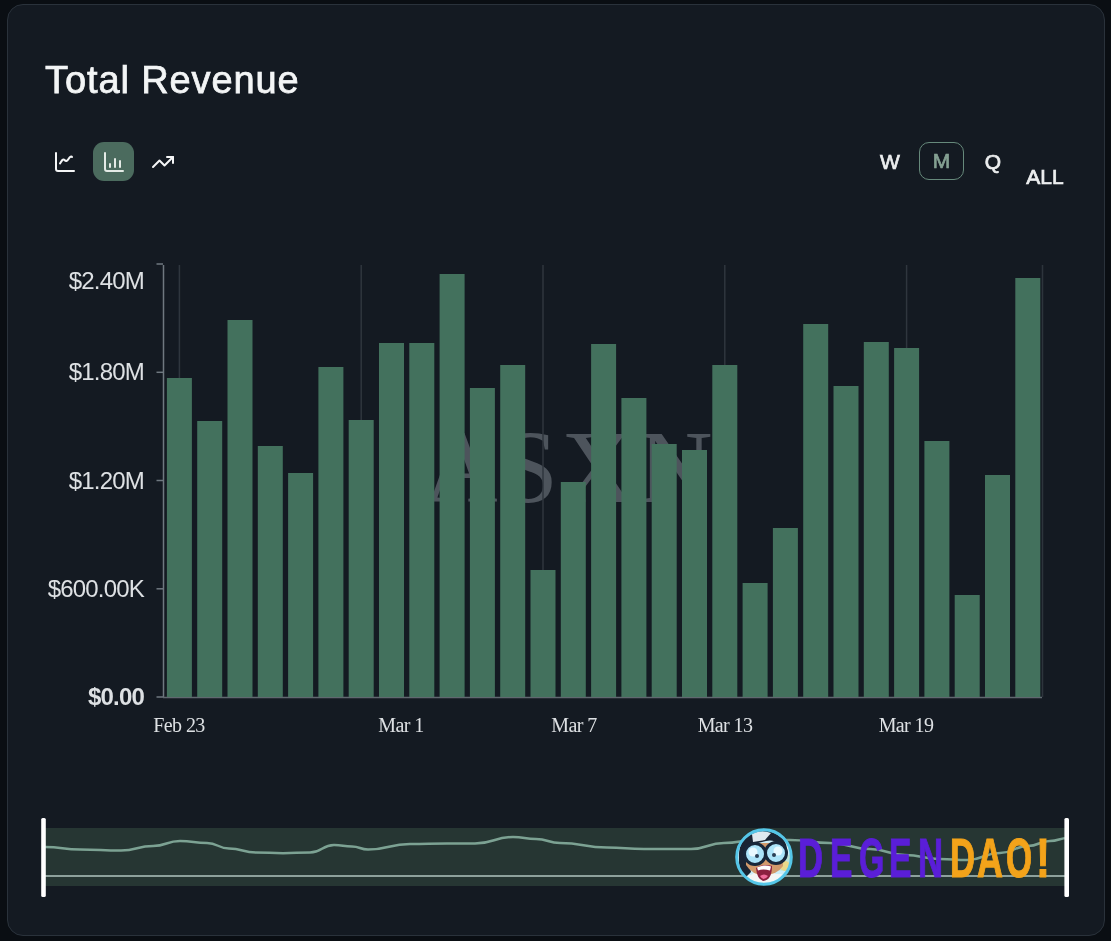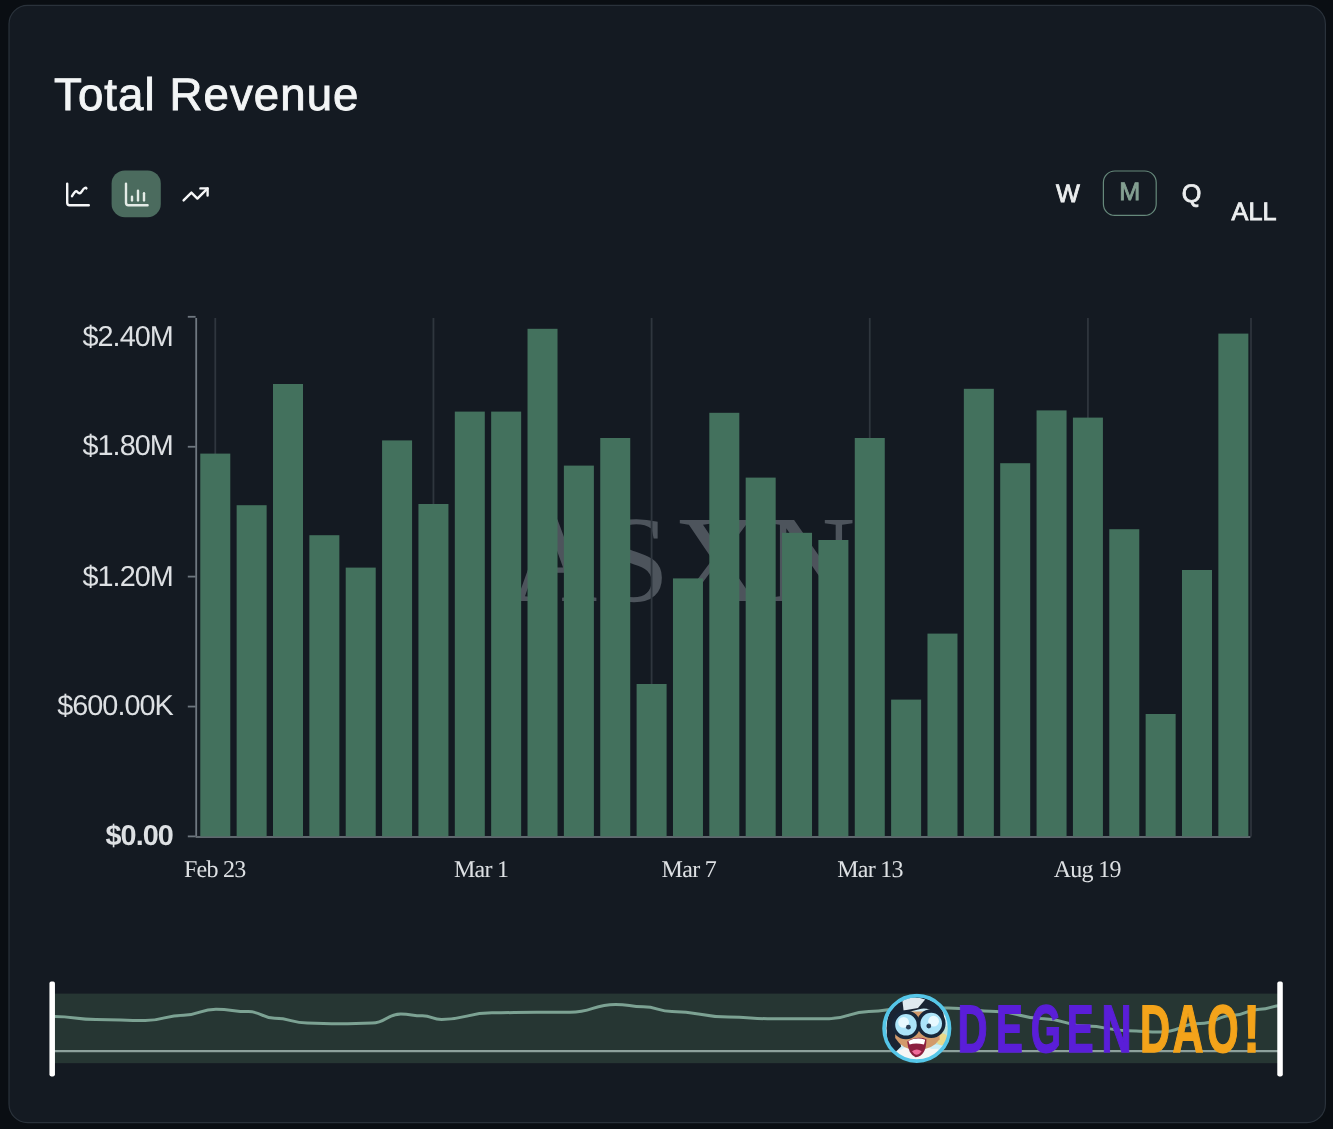--- a/index.html
+++ b/index.html
@@ -100,21 +100,21 @@
 <div class="ylab" style="top:281px;">$2.40M</div>
 <div class="ylab" style="top:372px;">$1.80M</div>
 <div class="ylab" style="top:481px;">$1.20M</div>
 <div class="ylab" style="top:589px;">$600.00K</div>
 <div class="ylab" style="top:697px;font-weight:bold;">$0.00</div>
 
 <div class="xlab" style="left:179px;">Feb 23</div>
 <div class="xlab" style="left:359px;margin-left:42px;">Mar 1</div>
 <div class="xlab" style="left:543px;margin-left:31px;">Mar 7</div>
 <div class="xlab" style="left:725px;">Mar 13</div>
-<div class="xlab" style="left:906px;">Aug 19</div>
+<div class="xlab" style="left:906px;">Mar 19</div>
 
 <svg id="brush" style="position:absolute;left:0;top:0;" width="1111" height="941" viewBox="0 0 1111 941">
     <rect x="45" y="828" width="1023" height="58" fill="#263633"></rect>
     <path d="M45 847 C62.5 847 62.5 849.5 80 849.5 C100.5 849.5 100.5 850.5 121 850.5 C137 850.5 137 846 153 846 C166.5 846 166.5 841 180 841 C193.5 841 193.5 843 207 843 C218 843 218 848.5 229 848.5 C242.5 848.5 242.5 852.5 256 852.5 C269.5 852.5 269.5 853.2 283 853.2 C296.5 853.2 296.5 852.5 310 852.5 C322 852.5 322 845 334 845 C343 845 343 846.5 352 846.5 C360 846.5 360 849.5 368 849.5 C389 849.5 389 844 410 844 C428.5 844 428.5 843.5 447 843.5 C461 843.5 461 843.5 475 843.5 C494 843.5 494 837 513 837 C524.5 837 524.5 839 536 839 C548 839 548 843 560 843 C583.5 843 583.5 847.5 607 847.5 C625.5 847.5 625.5 849 644 849 C667.5 849 667.5 849 691 849 C707.5 849 707.5 843 724 843 C740 843 740 840 756 840 C773 840 773 840 790 840 C810 840 810 843 830 843 C850 843 850 849 870 849 C887.5 849 887.5 855 905 855 C922.5 855 922.5 859 940 859 C953.5 859 953.5 860 967 860 C983.5 860 983.5 853 1000 853 C1014 853 1014 846 1028 846 C1039 846 1039 841 1050 841 C1059 841 1059 838 1068 838" fill="none" stroke="#7ca293" stroke-width="2.5" stroke-linejoin="round"></path>
     <line x1="45" y1="876" x2="1068" y2="876" stroke="#8da19c" stroke-width="1.8"></line>
     <rect x="41.2" y="818" width="4.6" height="79" rx="1.5" fill="#ffffff"></rect>
     <rect x="1064.4" y="818" width="4.6" height="79" rx="1.5" fill="#ffffff"></rect>
   </svg>
 
 <div id="logo" style="position:absolute;left:735px;top:828px;width:330px;height:62px;">

